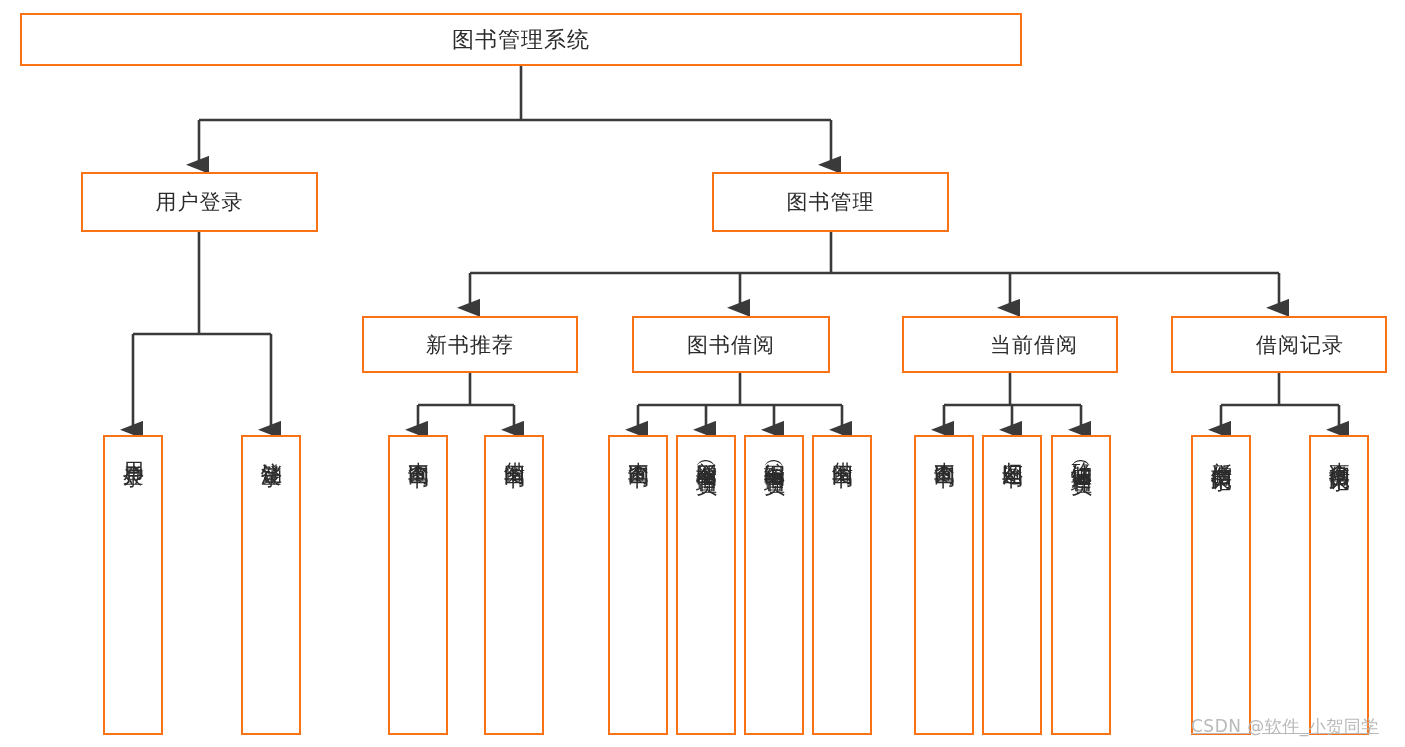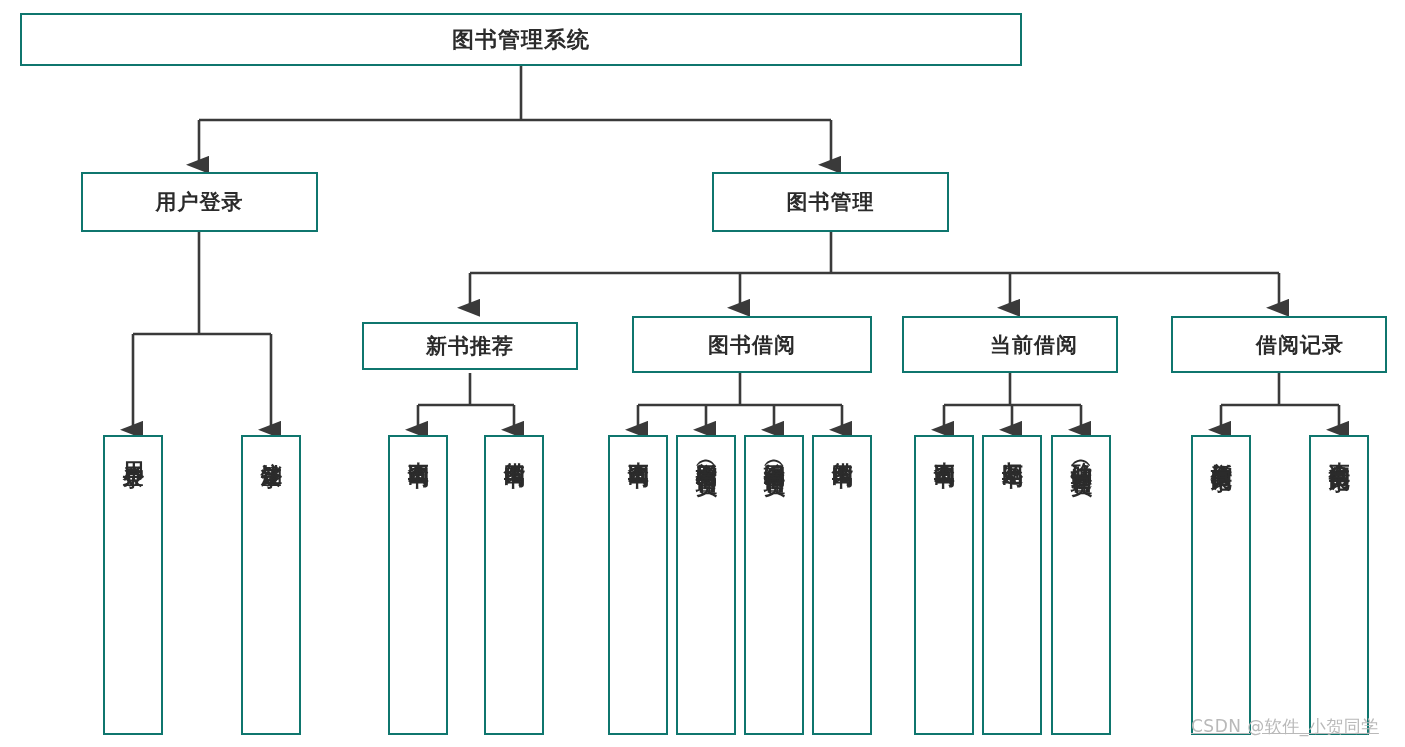--- a/index.html
+++ b/index.html
@@ -23,26 +23,25 @@
     left: 0;
     top: 0;
     width: 1405px;
     height: 747px;
     pointer-events: none;
   }
   .node {
     position: absolute;
     box-sizing: border-box;
     background: #ffffff;
-    border: 2px solid #0f766e;
+    border: 2px solid #f97316;
     display: flex;
     align-items: center;
     justify-content: center;
     color: #2b2b2b;
-    font-weight: bold;
   }
   .node.horiz {
     font-size: 21px;
     letter-spacing: 1px;
   }
   .node.root {
     font-size: 22px;
   }
   .node.leaf {
     align-items: flex-start;
@@ -120,22 +119,22 @@
       <path d="M1221,405 L1221,429" marker-end="url(#arrow)"></path>
       <path d="M1339,405 L1339,429" marker-end="url(#arrow)"></path>
     </g>
   </svg>
 
   <div class="node root horiz" style="left:20px; top:13px; width:1002px; height:53px;">图书管理系统</div>
 
   <div class="node horiz" style="left:81px; top:172px; width:237px; height:60px;">用户登录</div>
   <div class="node horiz" style="left:712px; top:172px; width:237px; height:60px;">图书管理</div>
 
-  <div class="node horiz" style="left:362px; top:316px; width:216px; height:48px;margin-top:6px;">新书推荐</div>
-  <div class="node horiz" style="left:632px; top:316px; width:240px; height:57px;">图书借阅</div>
+  <div class="node horiz" style="left:362px; top:316px; width:216px; height:57px;">新书推荐</div>
+  <div class="node horiz" style="left:632px; top:316px; width:198px; height:57px;">图书借阅</div>
   <div class="node horiz" style="left:902px; top:316px; width:216px; height:57px;padding-left:48px;">当前借阅</div>
   <div class="node horiz" style="left:1171px; top:316px; width:216px; height:57px;padding-left:42px;">借阅记录</div>
 
   <div class="node leaf" style="left:103px; top:435px; width:60px; height:300px;">
     <span class="vtext">用户登录</span>
   </div>
   <div class="node leaf" style="left:241px; top:435px; width:60px; height:300px;">
     <span class="vtext">注销登录</span>
   </div>
 

